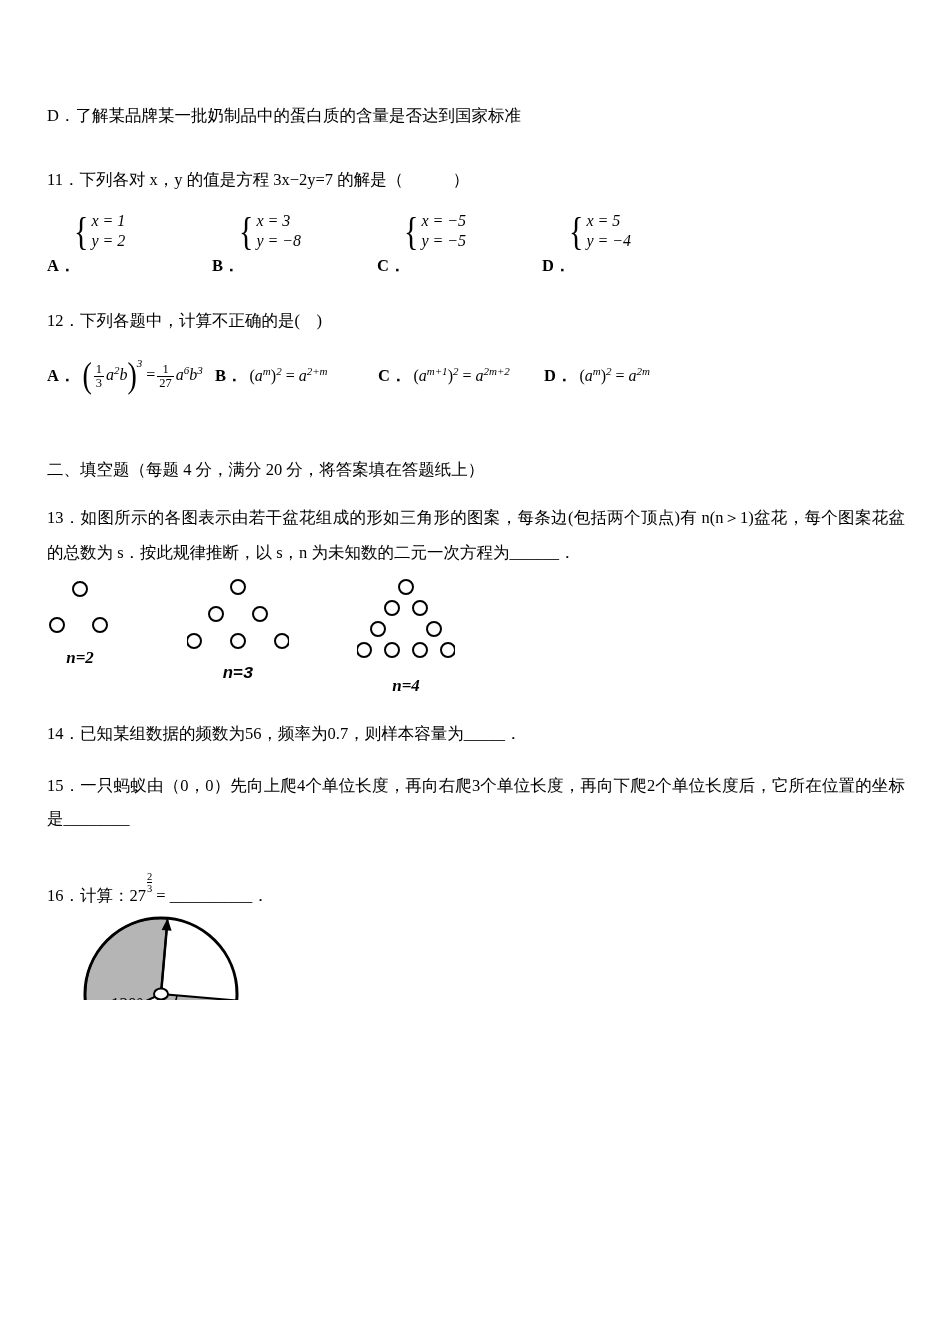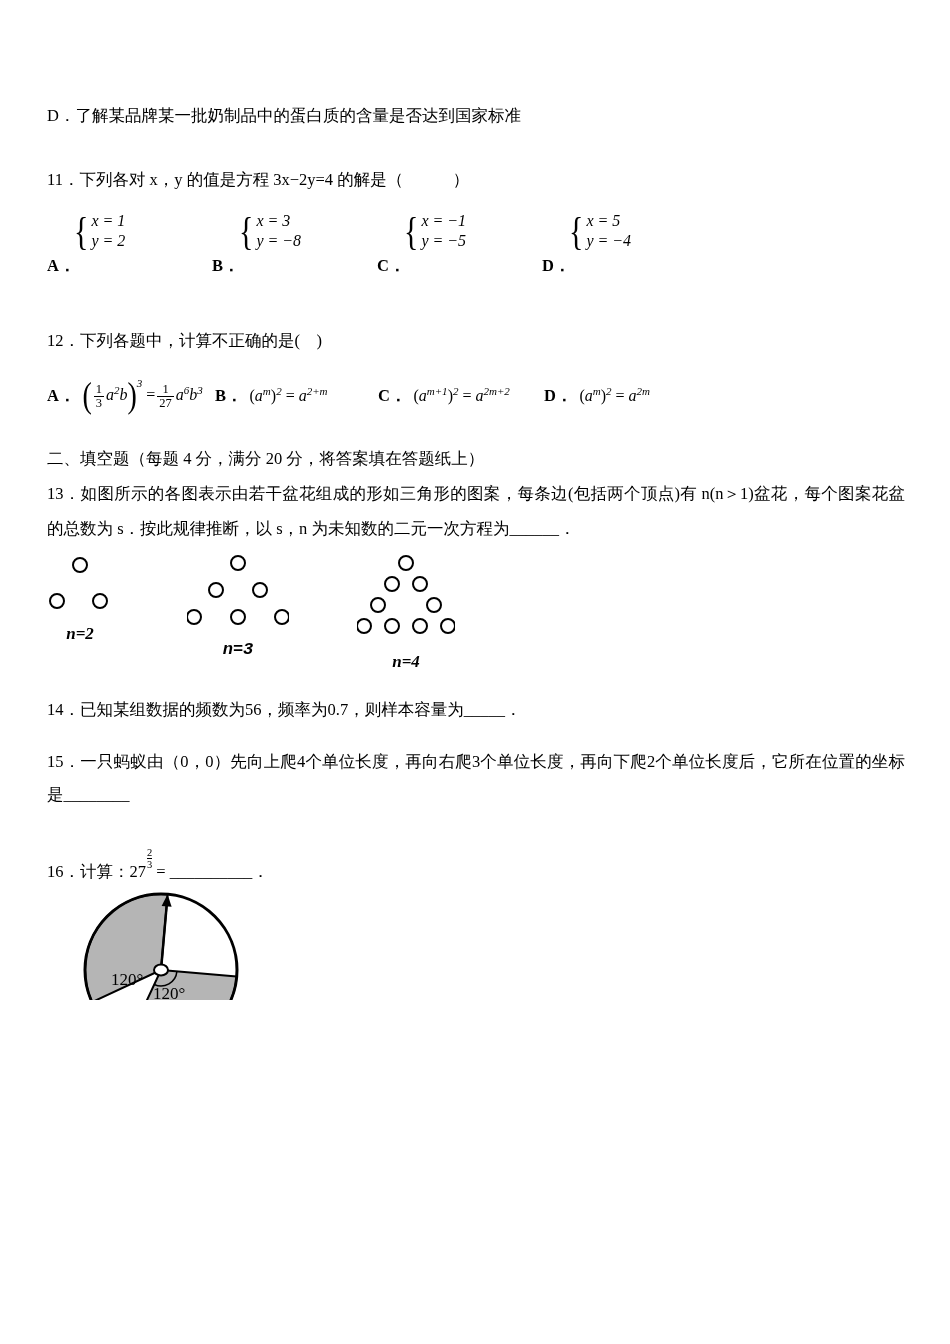--- a/index.html
+++ b/index.html
@@ -21,39 +21,39 @@
   .q11-stem { margin-top: 29px; }
   .q11-row { display: flex; margin-top: 12px; }
   .q11-opt { width: 165px; }
   .q11-opt:last-child { width: auto; }
   .sys { display: flex; align-items: center; margin-left: 27px; height: 44px; }
   .brace { font-size: 30px; font-weight: 400; display: inline-block; transform: scaleY(1.35); margin-right: 3px; line-height: 1; }
   .sys-eqs { display: flex; flex-direction: column; font-size: 16px; line-height: 20px; font-style: italic; }
   .opt-letter { margin-top: 2px; }
 
   
-  .q12-stem { margin-top: 46px; }
+  .q12-stem { margin-top: 26px; }
   .q12-row { display: flex; align-items: center; margin-top: 12px; min-height: 52px; }
   .q12-row .q-opt { display: flex; align-items: center; }
   .q12-row .q-opt:nth-child(1) { width: 168px; }
   .q12-row .q-opt:nth-child(2) { width: 163px; }
   .q12-row .q-opt:nth-child(3) { width: 166px; }
   .opt-label { margin-right: 7px; }
   .math { font-size: 16px; white-space: nowrap; }
   .tparen { font-size: 28px; display: inline-block; transform: scaleY(1.25); vertical-align: -5px; line-height: 1; font-weight: 300; }
   .frac { display: inline-block; text-align: center; font-size: 12.5px; line-height: 13px; vertical-align: middle; margin: 0 2px; }
   .frac .num { display: block; padding: 0 2px; }
   .frac .den { display: block; border-top: 1px solid #000; padding: 0 2px; }
 
   
-  .sec2 { margin-top: 19px; }
+  .sec2 { margin-top: 50px; }
   .sec3 { margin-top: 34px; }
 
   
-  .q13 { }
+  .q13 { margin-top: 13px; }
   .patterns-row { display: flex; align-items: flex-start; margin-top: 8px; }
   .pattern { display: inline-flex; flex-direction: column; align-items: center; }
   .pattern svg { display: block; }
   .pattern-label { font-style: italic; font-weight: bold; font-size: 17px; margin-top: 12px; }
   .pat1 { margin-left: 0; }
   .pat2 { margin-left: 74px; font-family: Liberation Mono, monospace; }
   .pat3 { margin-left: 68px; }
 
   .q14 { margin-top: 20px; }
   .q15 { margin-top: 18px; line-height: 33px; }
@@ -68,21 +68,21 @@
   .sup9 { position: relative; top: -10px; margin: 0 3px; font-size: 15.5px; }
   .spinner-wrap { margin: 2px 0 0 14px; }
 </style>
 </head>
 <body>
 
 <div class="page">
 
   <p class="para">D．了解某品牌某一批奶制品中的蛋白质的含量是否达到国家标准</p>
 
-  <p class="para q11-stem">11．下列各对 x，y 的值是方程 3x−2y=4 的解是（　　　）</p>
+  <p class="para q11-stem">11．下列各对 x，y 的值是方程 3x−2y=7 的解是（　　　）</p>
 
   <div class="q11-row">
     <div class="q11-opt">
       <div class="sys">
         <span class="brace">{</span>
         <span class="sys-eqs">
           <span>x = 1</span>
           <span>y = 2</span>
         </span>
       </div>
@@ -95,21 +95,21 @@
           <span>x = 3</span>
           <span>y = −8</span>
         </span>
       </div>
       <div class="opt-letter">B．</div>
     </div>
     <div class="q11-opt">
       <div class="sys">
         <span class="brace">{</span>
         <span class="sys-eqs">
-          <span>x = −1</span>
+          <span>x = −5</span>
           <span>y = −5</span>
         </span>
       </div>
       <div class="opt-letter">C．</div>
     </div>
     <div class="q11-opt">
       <div class="sys">
         <span class="brace">{</span>
         <span class="sys-eqs">
           <span>x = 5</span>

